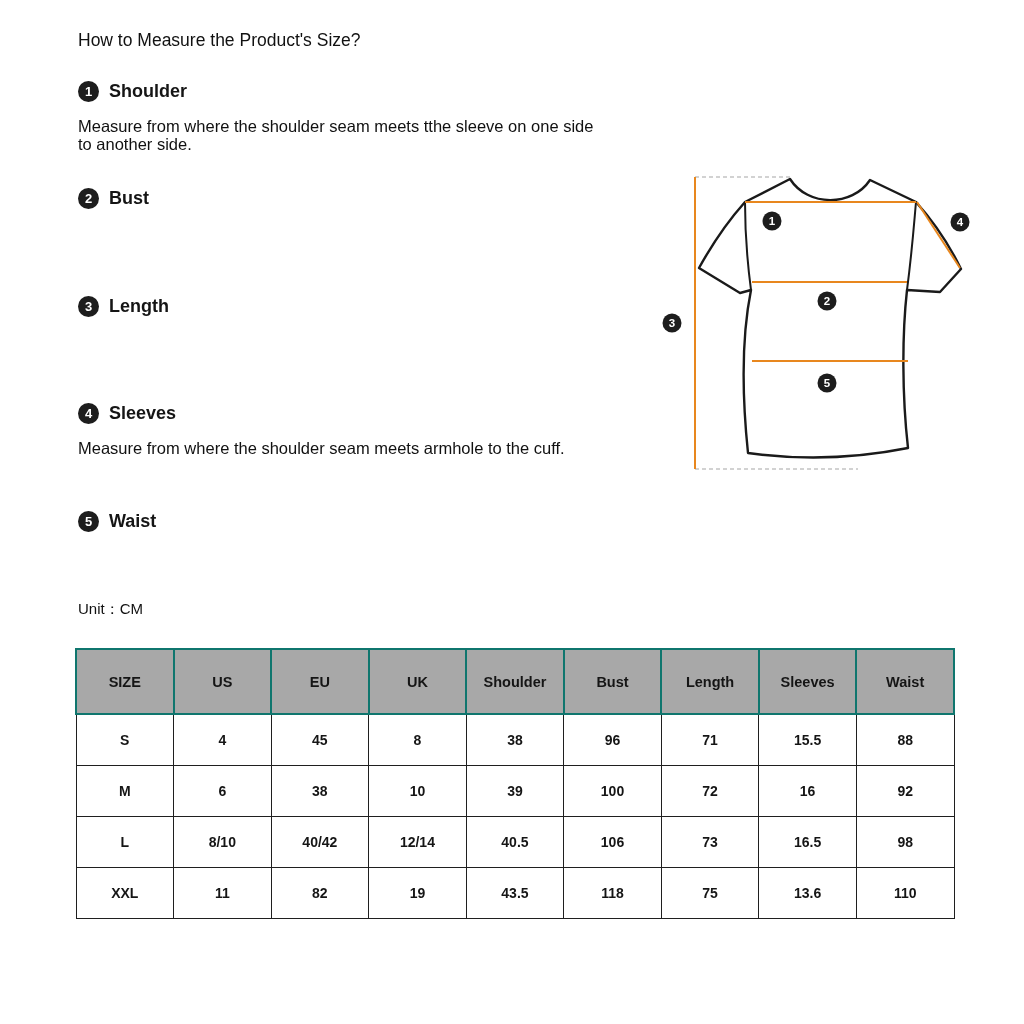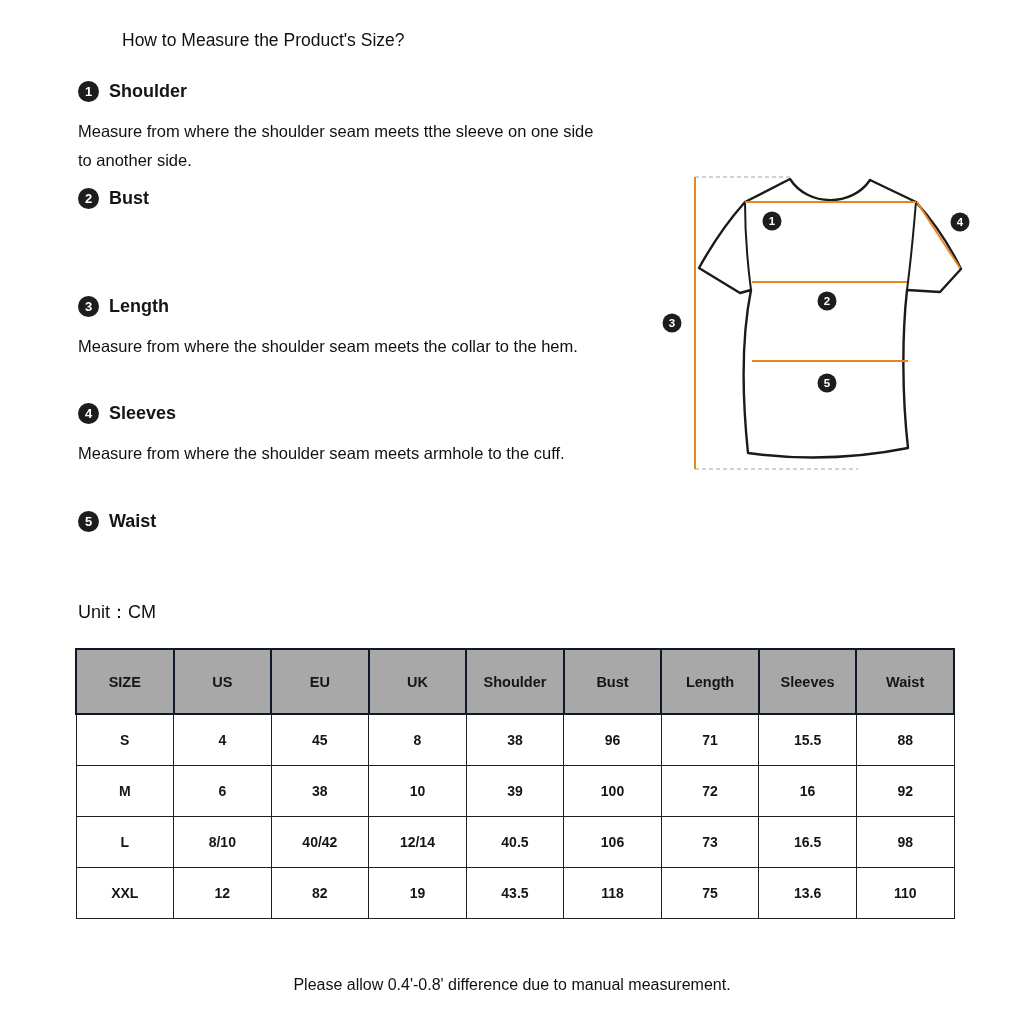--- a/index.html
+++ b/index.html
@@ -1,40 +1,40 @@
 <!DOCTYPE html>
 <html style="--accent: #E8871E; --header-bg: #a8a8a8;"><head>
 <meta charset="utf-8">
 <style>
   html,body{margin:0;padding:0;background:#ffffff;}
   body{width:1024px;height:1024px;font-family:"Liberation Sans",sans-serif;color:#111;}
   .canvas{position:relative;width:1024px;height:1024px;background:#fff;overflow:hidden;}
 
-  .title{position:absolute;left:78px;top:30px;font-size:17.5px;color:#111;margin-left:44px;}
+  .title{position:absolute;left:78px;top:30px;font-size:17.5px;color:#111;}
 
   .instr{position:absolute;left:78px;width:524px;}
   .instr-head{display:flex;align-items:center;gap:10px;height:22px;}
   .badge{width:21px;height:21px;border-radius:50%;background:#1d1d1d;color:#fff;
          font-size:13px;font-weight:bold;display:flex;align-items:center;justify-content:center;flex:0 0 21px;}
   .lbl{font-size:18px;font-weight:600;color:#151515;}
-  .desc{margin:15px 0 0 0;font-size:16.5px;line-height:29px;color:#111;}
+  .desc{margin:15px 0 0 0;font-size:16.5px;line-height:18px;color:#111;}
 
   .diagram{position:absolute;left:640px;top:150px;}
   .dash{stroke:#c3c3c3;stroke-width:1.5;stroke-dasharray:4 3;fill:none;}
   .orange{stroke:var(--accent,#E8871E);stroke-width:2;fill:none;}
   .shirt{fill:#fff;stroke:#1a1a1a;stroke-width:2.4;stroke-linejoin:round;}
   .seam{fill:none;stroke:#1a1a1a;stroke-width:2;}
   .marker circle{fill:#1d1d1d;}
   .marker text{fill:#fff;font-size:11.5px;font-weight:bold;text-anchor:middle;
                font-family:"Liberation Sans",sans-serif;}
 
-  .unit{position:absolute;left:78px;top:600px;font-size:18px;color:#111;}
+  .unit{position:absolute;left:78px;top:600px;font-size:15px;color:#111;}
 
   .size-table{position:absolute;left:75px;top:648px;width:880px;border-collapse:collapse;table-layout:fixed;}
-  .size-table th{height:61px;background:var(--header-bg,#a8a8a8);border:2px solid #0f172a;
+  .size-table th{height:61px;background:var(--header-bg,#a8a8a8);border:2px solid #0f766e;
                  font-size:14.5px;font-weight:700;color:#151515;}
   .size-table td{height:48px;border:1px solid #1f1f1f;background:#fff;text-align:center;
                  font-size:14px;font-weight:700;color:#151515;}
 
   .footer{position:absolute;left:0;top:976px;width:1024px;text-align:center;font-size:16px;color:#111;}
 </style>
 </head>
 <body>
 
 <div class="canvas">
@@ -53,21 +53,20 @@
         <div class="instr-head">
           <span class="badge">2</span>
           <span class="lbl">Bust</span>
         </div>
       </div>
       <div class="instr" style="top: 295px;">
         <div class="instr-head">
           <span class="badge">3</span>
           <span class="lbl">Length</span>
         </div>
-        <p class="desc">Measure from where the shoulder seam meets the collar to the hem.</p>
       </div>
       <div class="instr" style="top: 402px;">
         <div class="instr-head">
           <span class="badge">4</span>
           <span class="lbl">Sleeves</span>
         </div>
         <p class="desc">Measure from where the shoulder seam meets armhole to the cuff.</p>
       </div>
       <div class="instr" style="top: 510px;">
         <div class="instr-head">
@@ -165,27 +164,26 @@
           <td>40/42</td>
           <td>12/14</td>
           <td>40.5</td>
           <td>106</td>
           <td>73</td>
           <td>16.5</td>
           <td>98</td>
         </tr>
         <tr>
           <td>XXL</td>
-          <td>12</td>
+          <td>11</td>
           <td>82</td>
           <td>19</td>
           <td>43.5</td>
           <td>118</td>
           <td>75</td>
           <td>13.6</td>
           <td>110</td>
         </tr>
       </tbody>
   </table>
 
-  <div class="footer">Please allow 0.4'-0.8' difference due to manual measurement.</div>
 
 </div>
 
 </body></html>

